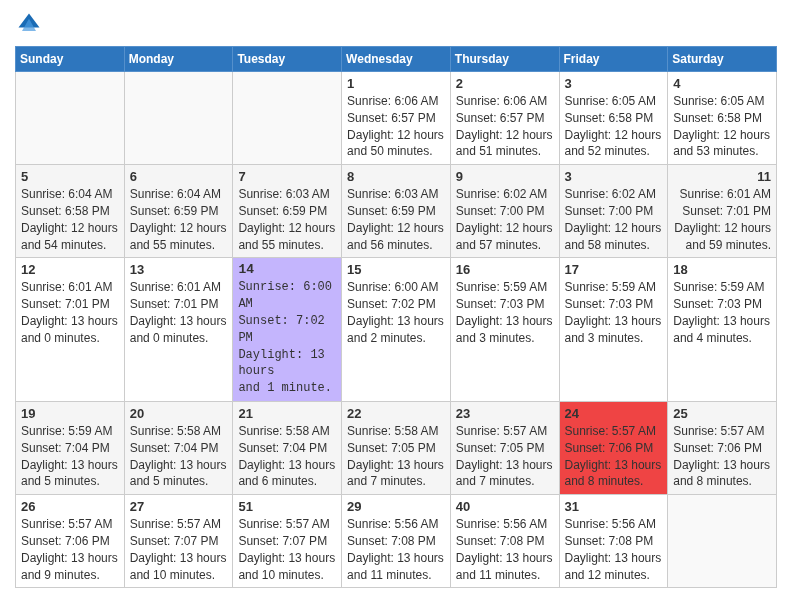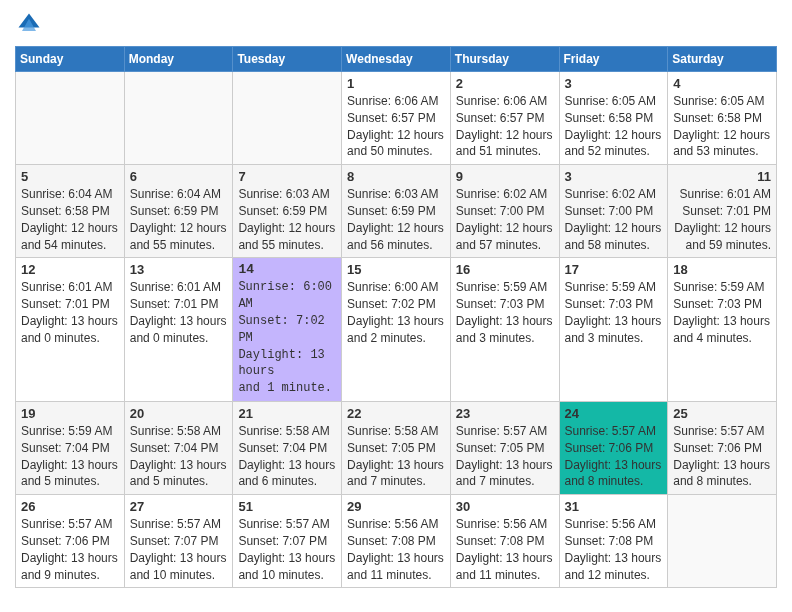--- a/index.html
+++ b/index.html
@@ -305,21 +305,21 @@
 Daylight: 13 hours
 and 7 minutes.</div>
           </td>
           <td style="background: rgb(245, 245, 245);">
             <span class="day-num">23</span>
             <div class="day-info" style="white-space: pre-line;">Sunrise: 5:57 AM
 Sunset: 7:05 PM
 Daylight: 13 hours
 and 7 minutes.</div>
           </td>
-          <td style="background: #14b8a6; margin-top: 36px;">
+          <td style="background: #ef4444; margin-top: 36px;">
             <span class="day-num">24</span>
             <div class="day-info" style="white-space: pre-line;">Sunrise: 5:57 AM
 Sunset: 7:06 PM
 Daylight: 13 hours
 and 8 minutes.</div>
           </td>
           <td style="background: rgb(245, 245, 245);">
             <span class="day-num">25</span>
             <div class="day-info" style="white-space: pre-line;">Sunrise: 5:57 AM
 Sunset: 7:06 PM
@@ -350,21 +350,21 @@
 and 10 minutes.</div>
           </td>
           <td style="background: rgb(255, 255, 255);">
             <span class="day-num">29</span>
             <div class="day-info" style="white-space: pre-line;">Sunrise: 5:56 AM
 Sunset: 7:08 PM
 Daylight: 13 hours
 and 11 minutes.</div>
           </td>
           <td style="background: rgb(255, 255, 255);">
-            <span class="day-num">30</span>
+            <span class="day-num">40</span>
             <div class="day-info" style="white-space: pre-line;">Sunrise: 5:56 AM
 Sunset: 7:08 PM
 Daylight: 13 hours
 and 11 minutes.</div>
           </td>
           <td style="background: rgb(255, 255, 255);">
             <span class="day-num">31</span>
             <div class="day-info" style="white-space: pre-line;">Sunrise: 5:56 AM
 Sunset: 7:08 PM
 Daylight: 13 hours

